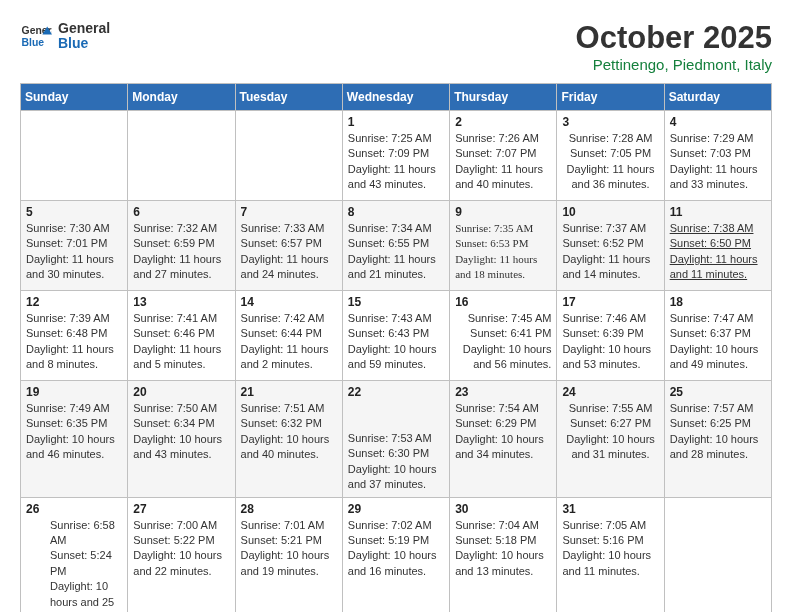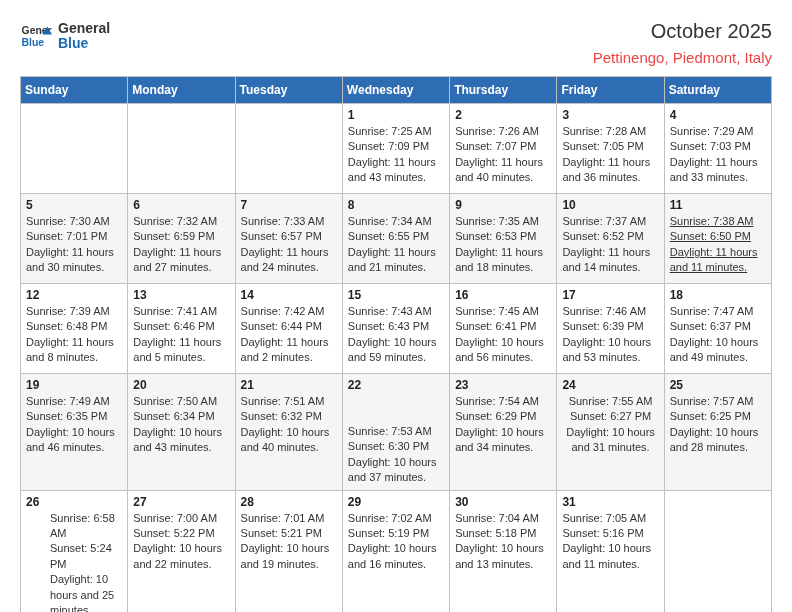--- a/index.html
+++ b/index.html
@@ -20,28 +20,27 @@
       display: flex;
       align-items: center;
       gap: 6px;
     }
     .logo-icon {
       width: 32px;
       height: 32px;
     }
     .title-block { text-align: right; }
     .month-title {
-      font-size: 20px;
-      font-weight: normal;
+      font-size: 31px;
+      font-weight: bold;
       color: #333;
     }
     .subtitle {
       font-size: 15px;
-      color: #ef4444;
-      margin-top: 6px;
+      color: #15803d;
     }
     table {
       width: 100%;
       border-collapse: collapse;
       table-layout: fixed;
     }
     thead th {
       background: #2e6db4;
       color: #fff;
       font-size: 12px;
@@ -118,21 +117,21 @@
 Daylight: 11 hours and 43 minutes.</div>
         </td>
         <td>
           <span class="day-num">2</span>
           <div class="day-info" style="white-space: pre-line;">Sunrise: 7:26 AM
 Sunset: 7:07 PM
 Daylight: 11 hours and 40 minutes.</div>
         </td>
         <td>
           <span class="day-num">3</span>
-          <div class="day-info" style="white-space: pre-line;">Sunrise: 7:28 AM
+          <div class="day-info" style="white-space: pre-line; text-align: center;">Sunrise: 7:28 AM
 Sunset: 7:05 PM
 Daylight: 11 hours and 36 minutes.</div>
         </td>
         <td>
           <span class="day-num">4</span>
           <div class="day-info" style="white-space: pre-line;">Sunrise: 7:29 AM
 Sunset: 7:03 PM
 Daylight: 11 hours and 33 minutes.</div>
         </td>
       </tr>
@@ -156,21 +155,21 @@
 Daylight: 11 hours and 24 minutes.</div>
         </td>
         <td>
           <span class="day-num">8</span>
           <div class="day-info" style="white-space: pre-line;">Sunrise: 7:34 AM
 Sunset: 6:55 PM
 Daylight: 11 hours and 21 minutes.</div>
         </td>
         <td>
           <span class="day-num">9</span>
-          <div class="day-info" style="white-space: pre-line;">Sunrise: 7:35 AM
+          <div class="day-info" style="white-space: pre-line; font-family: Liberation Serif, serif;">Sunrise: 7:35 AM
 Sunset: 6:53 PM
 Daylight: 11 hours and 18 minutes.</div>
         </td>
         <td>
           <span class="day-num">10</span>
           <div class="day-info" style="white-space: pre-line;">Sunrise: 7:37 AM
 Sunset: 6:52 PM
 Daylight: 11 hours and 14 minutes.</div>
         </td>
         <td>
@@ -200,21 +199,21 @@
 Daylight: 11 hours and 2 minutes.</div>
         </td>
         <td>
           <span class="day-num">15</span>
           <div class="day-info" style="white-space: pre-line;">Sunrise: 7:43 AM
 Sunset: 6:43 PM
 Daylight: 10 hours and 59 minutes.</div>
         </td>
         <td>
           <span class="day-num">16</span>
-          <div class="day-info" style="white-space: pre-line;">Sunrise: 7:45 AM
+          <div class="day-info" style="white-space: pre-line; text-align: right;">Sunrise: 7:45 AM
 Sunset: 6:41 PM
 Daylight: 10 hours and 56 minutes.</div>
         </td>
         <td>
           <span class="day-num">17</span>
           <div class="day-info" style="white-space: pre-line;">Sunrise: 7:46 AM
 Sunset: 6:39 PM
 Daylight: 10 hours and 53 minutes.</div>
         </td>
         <td>

